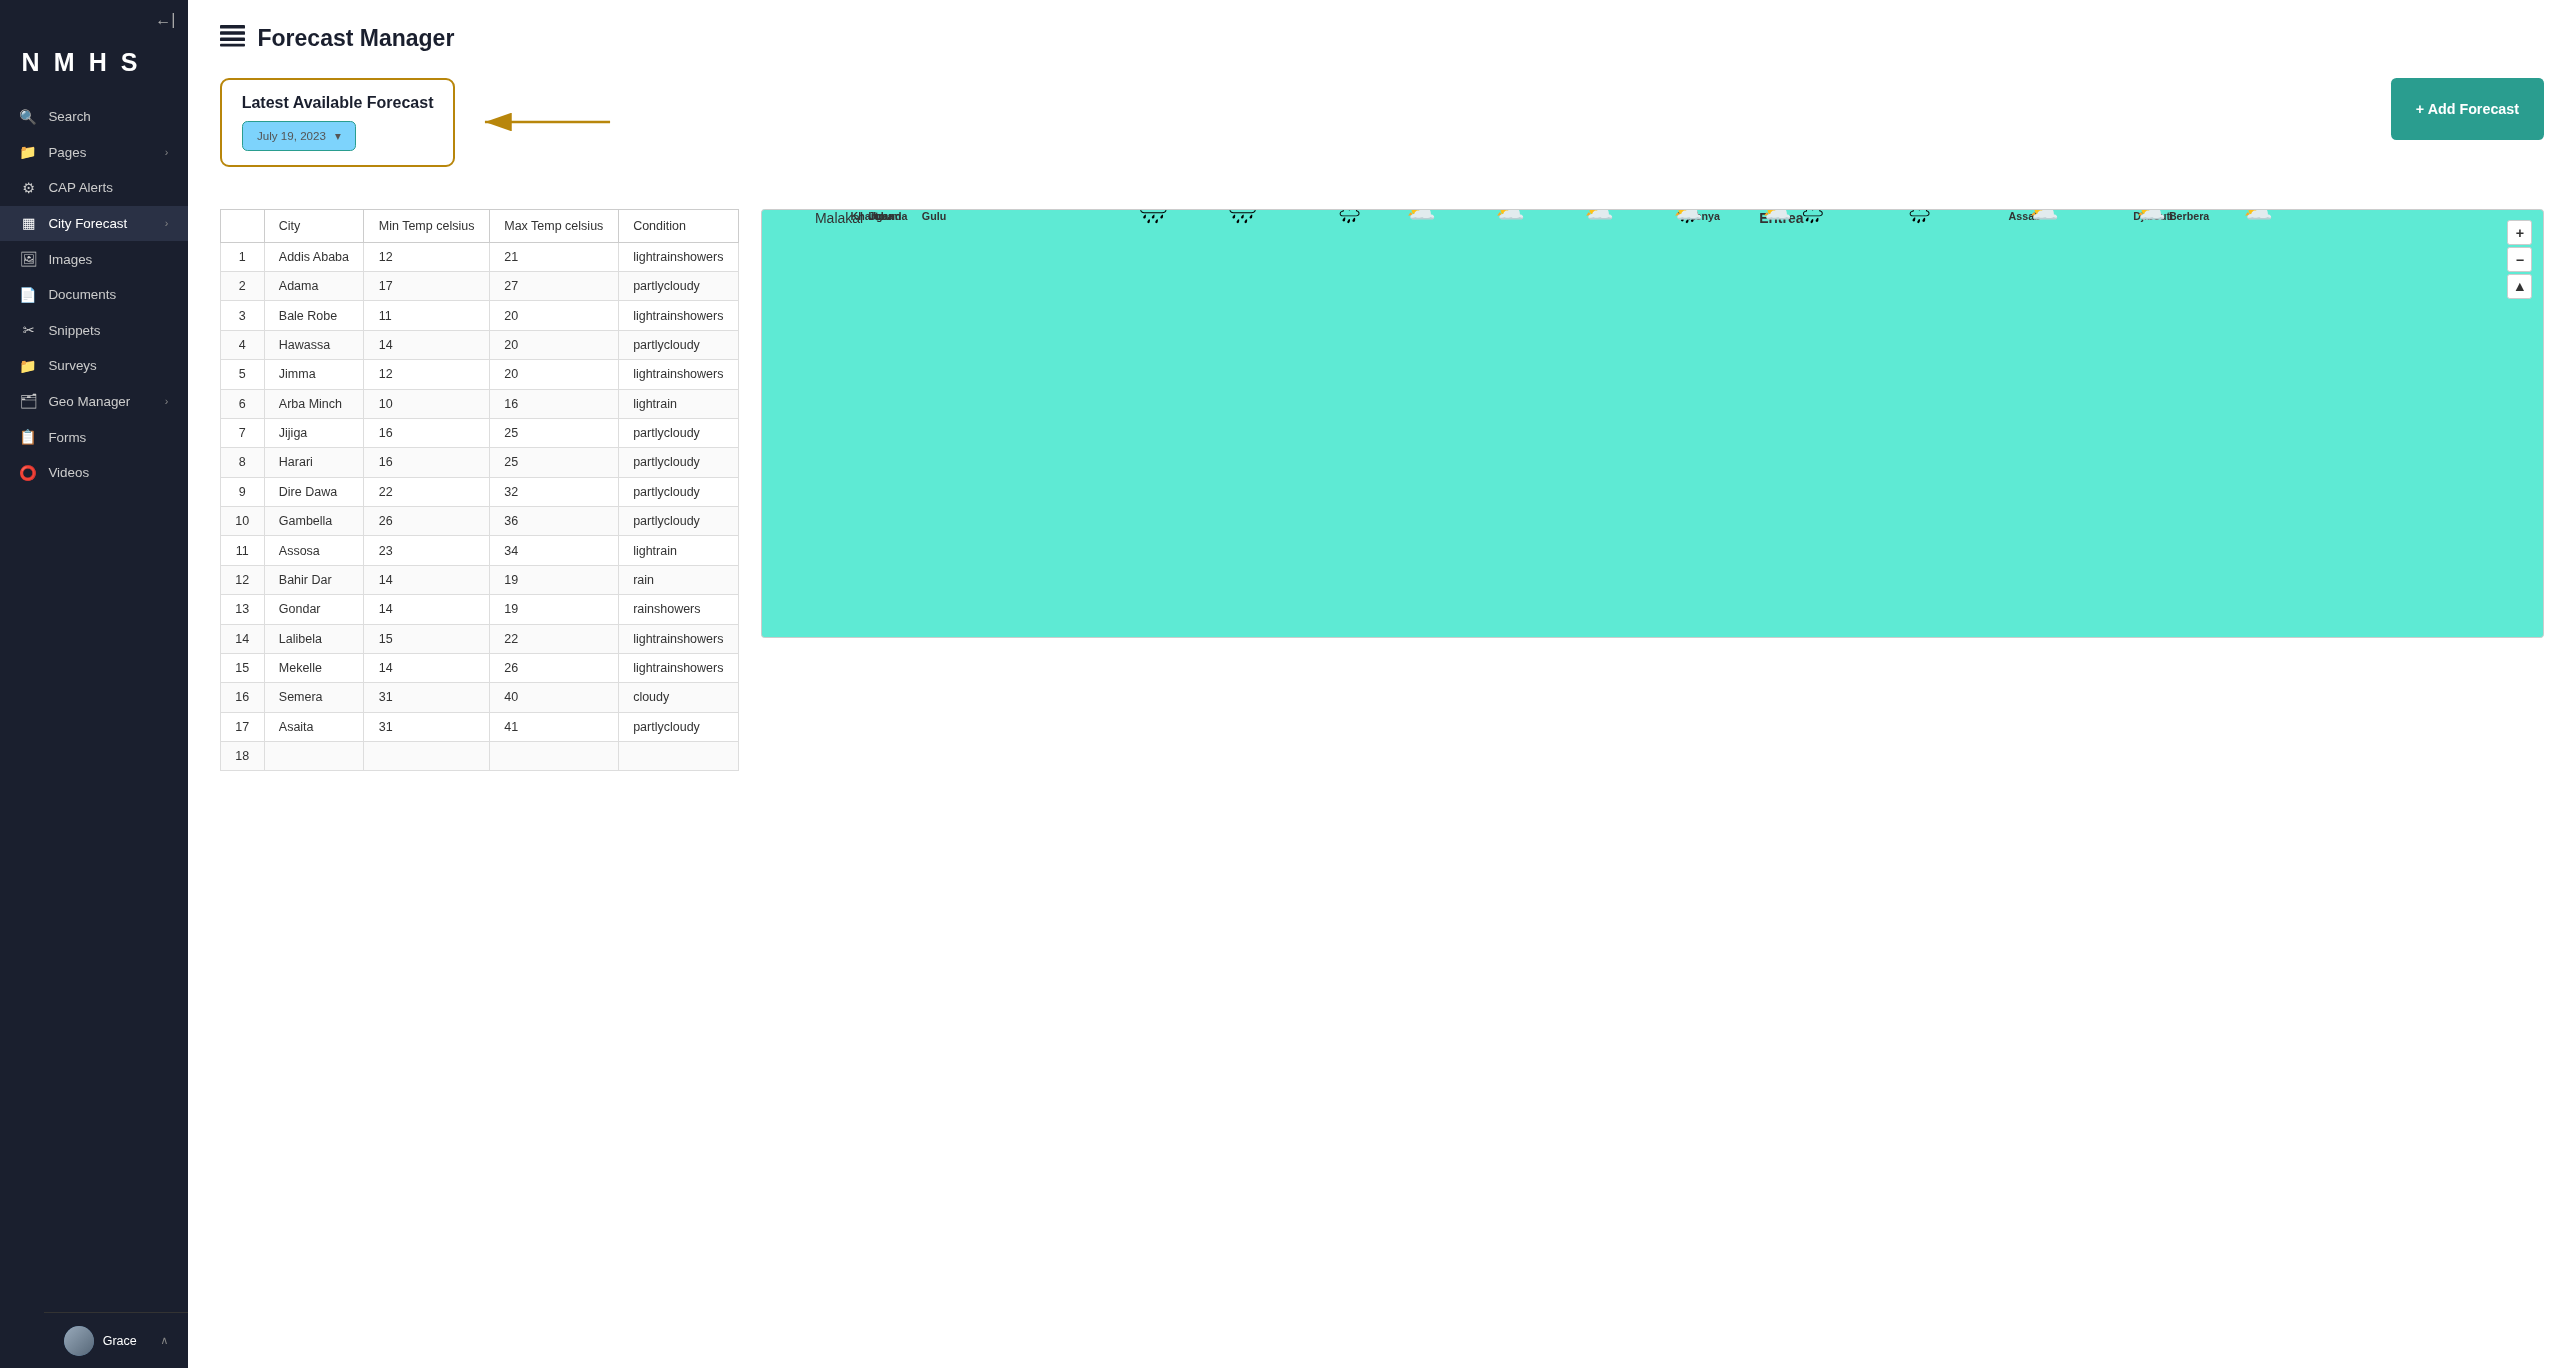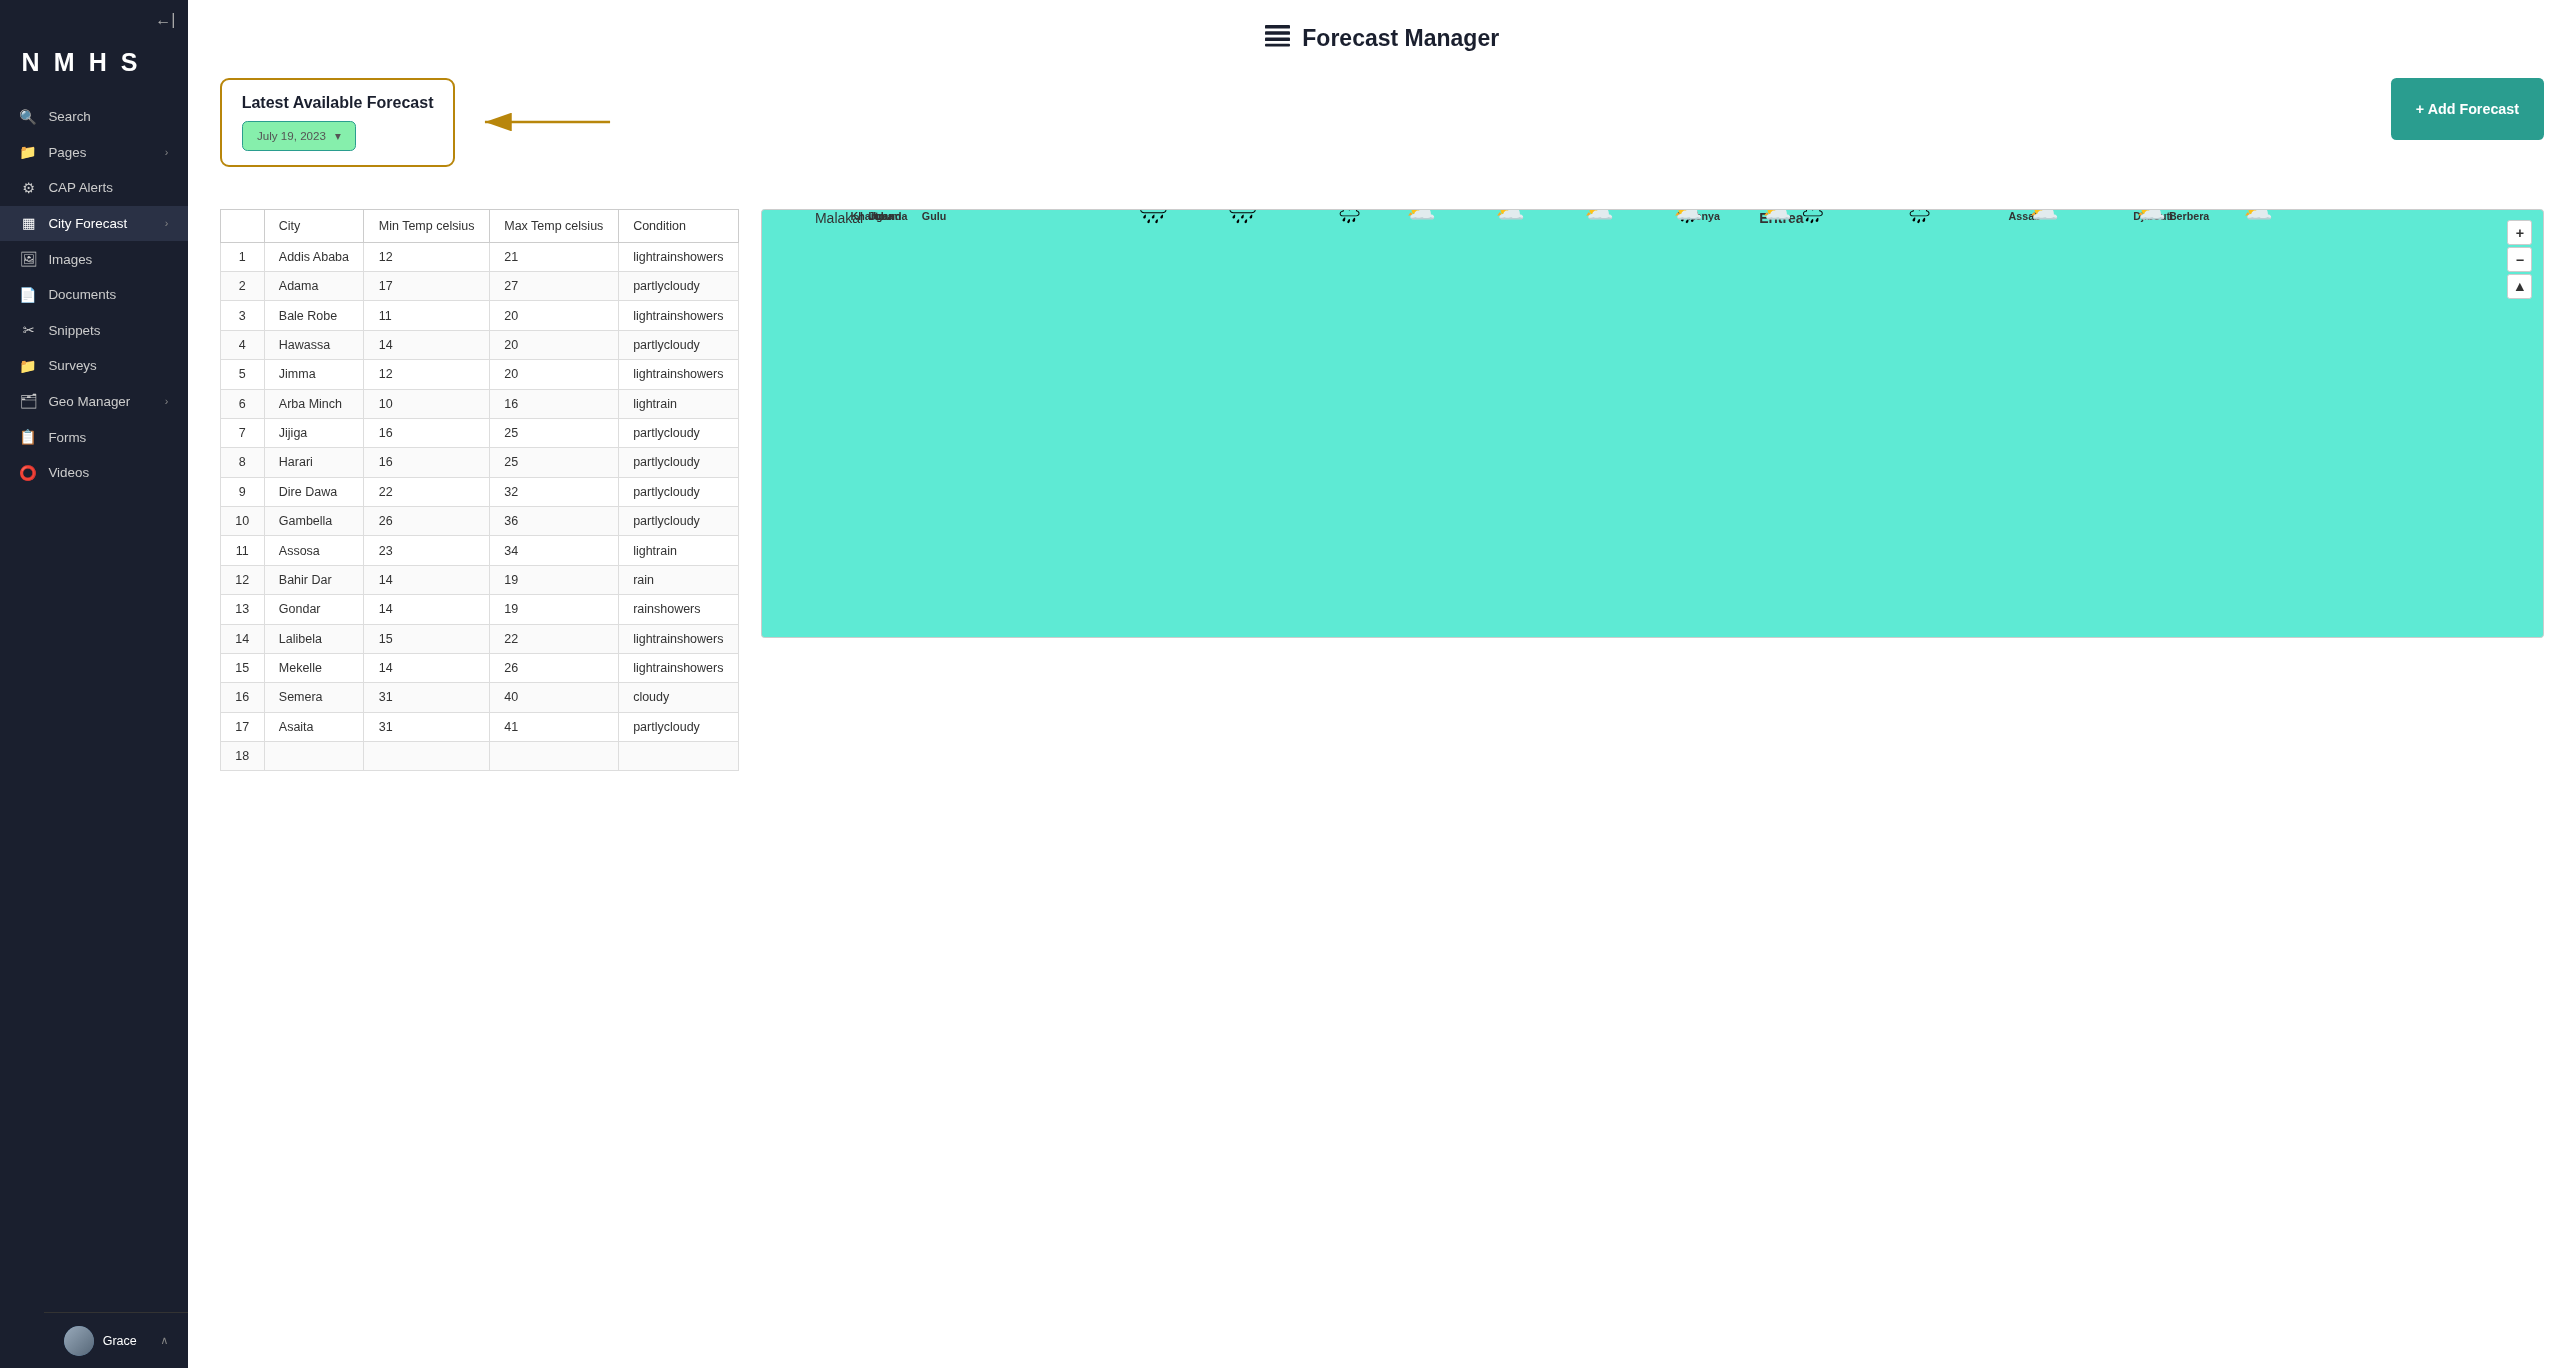--- a/index.html
+++ b/index.html
@@ -81,21 +81,20 @@
     }
     .main-inner {
       padding: 25px 32px;
       flex: 1;
     }
     .page-header {
       display: flex;
       align-items: center;
       gap: 12.5px;
       margin-bottom: 25px;
-      justify-content: center;
     }
     .page-title {
       font-size: 23px;
       font-weight: 700;
       color: #1a1f2e;
     }
     .page-icon {
       font-size: 21.5px;
       color: #1a1f2e;
     }
@@ -119,21 +118,21 @@
     }
     .forecast-date-label {
       font-size: 16px;
       font-weight: 700;
       color: #1a1f2e;
     }
     .forecast-date-select {
       display: flex;
       align-items: center;
       gap: 9px;
-      background: #86efac;
+      background: #7dd3fc;
       border: 1.8px solid #2a9d8f;
       border-radius: 5.4px;
       padding: 7.2px 14.3px;
       font-size: 14.3px;
       color: #1a1f2e;
       cursor: pointer;
       width: fit-content;
     }
     .forecast-date-select span { font-size: 11.6px; color: #555; }
 

